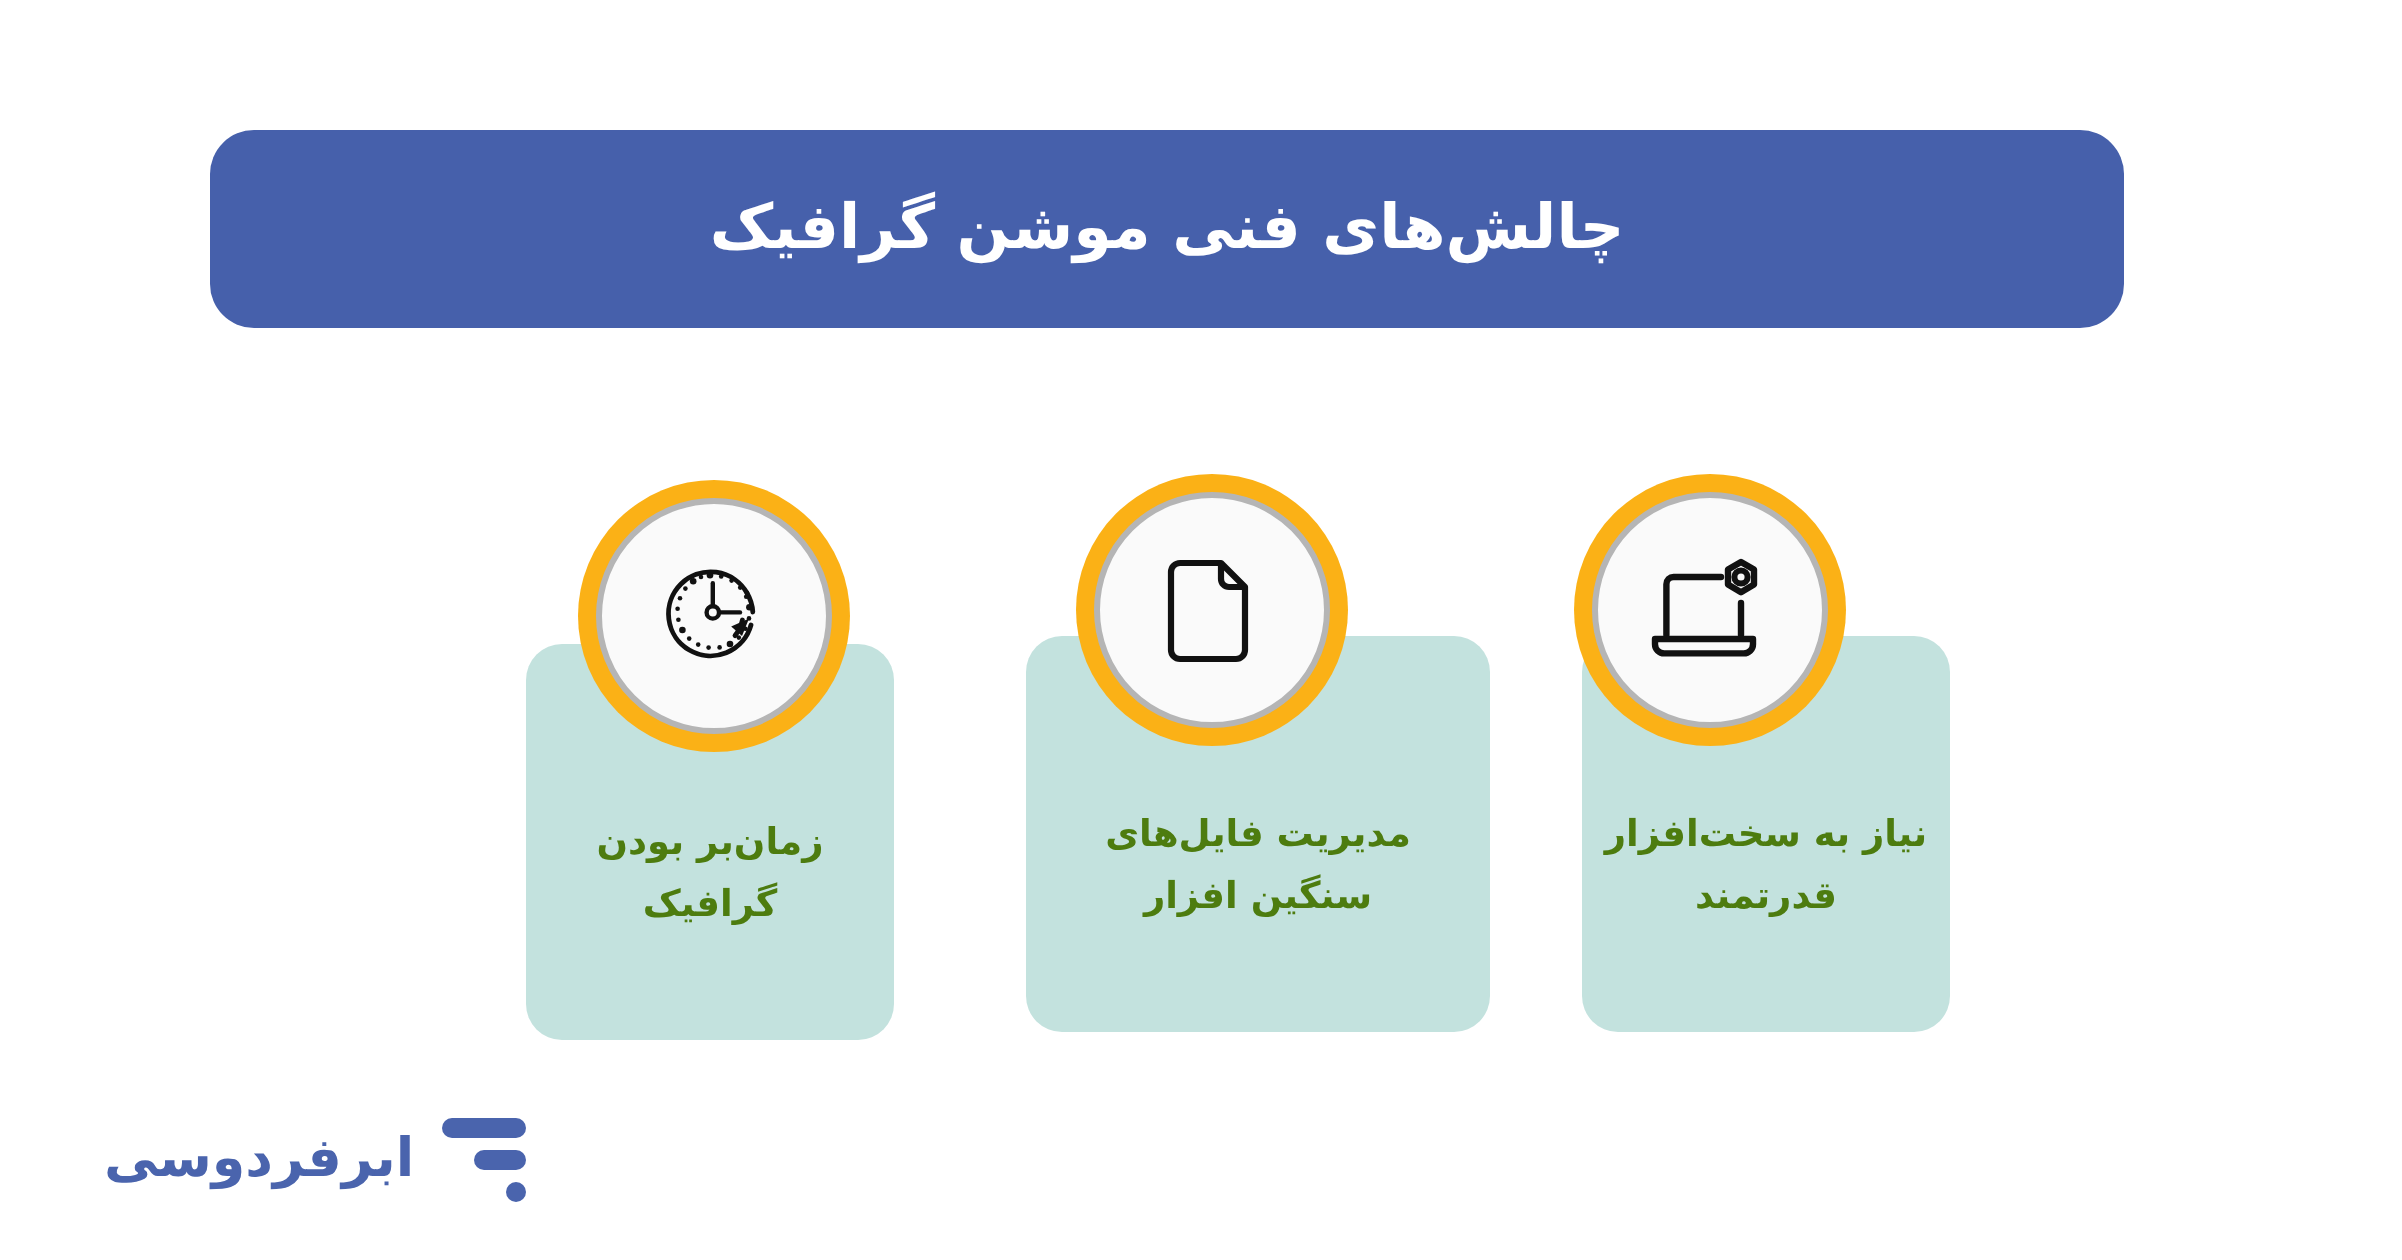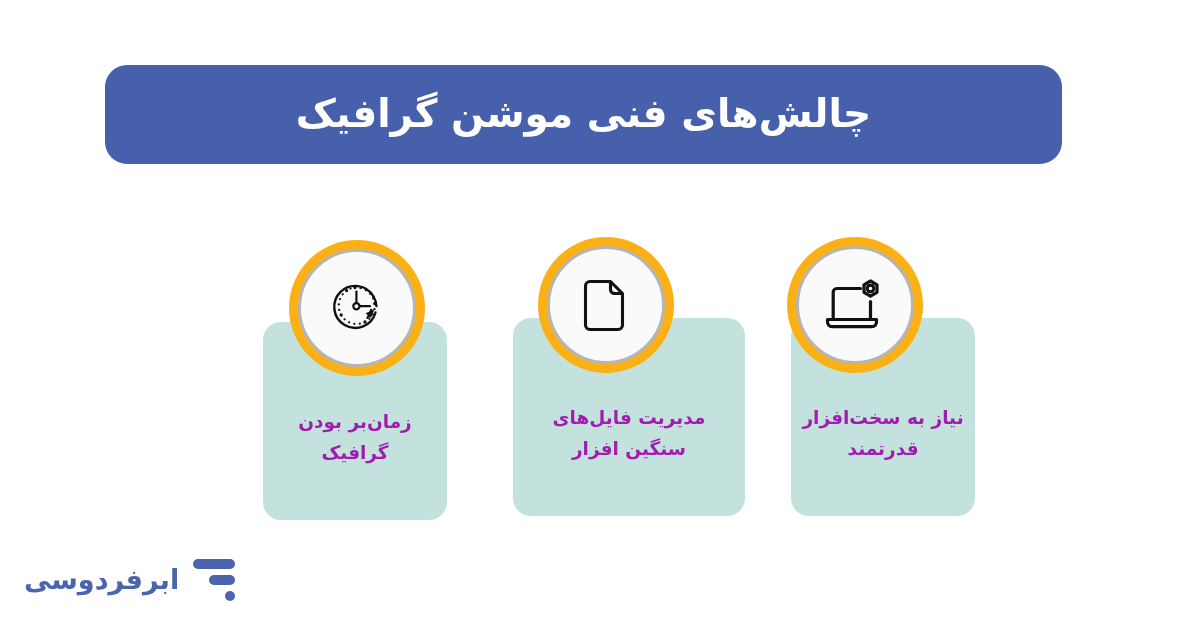--- a/index.html
+++ b/index.html
@@ -27,21 +27,21 @@
     width: 957px;
     height: 99px;
     background: #4660AB;
     border-radius: 22px;
     display: flex;
     align-items: center;
     justify-content: center;
   }
   .header-title {
     color: #ffffff;
-    font-size: 39px;
+    font-size: 31px;
     font-weight: bold;
     letter-spacing: 0px;
     direction: rtl;
     text-align: right;
     line-height: 1.2;
     white-space: nowrap;
   }
 
   
   .card {
@@ -51,21 +51,21 @@
     background: #C3E2DE;
     border-radius: 18px;
   }
   .card-label {
     position: absolute;
     left: 0;
     right: 0;
     top: 84px;
     text-align: center;
     direction: rtl;
-    color: #a21caf;
+    color: #4d7c0f;
     font-size: 18.5px;
     font-weight: bold;
     line-height: 1.68;
     padding: 0 6px;
     box-sizing: border-box;
   }
 
   .card-1 { left: 263px; top: 322px; }
   .card-2 { left: 513px; top: 318px; padding-left: 48px; }
   .card-3 { left: 763px; top: 318px; margin-left: 28px; }
@@ -107,20 +107,21 @@
     flex-direction: row-reverse;
     align-items: center;
     gap: 14px;
   }
   .logo-text {
     color: #4A64AD;
     font-size: 27px;
     font-weight: bold;
     direction: rtl;
     white-space: nowrap;
+    margin-left: 28px;
   }
   .logo-mark {
     display: flex;
     flex-direction: column;
     align-items: flex-start;
     gap: 6px;
     padding-top: 2px;
   }
   .logo-bar {
     background: #4A64AD;

